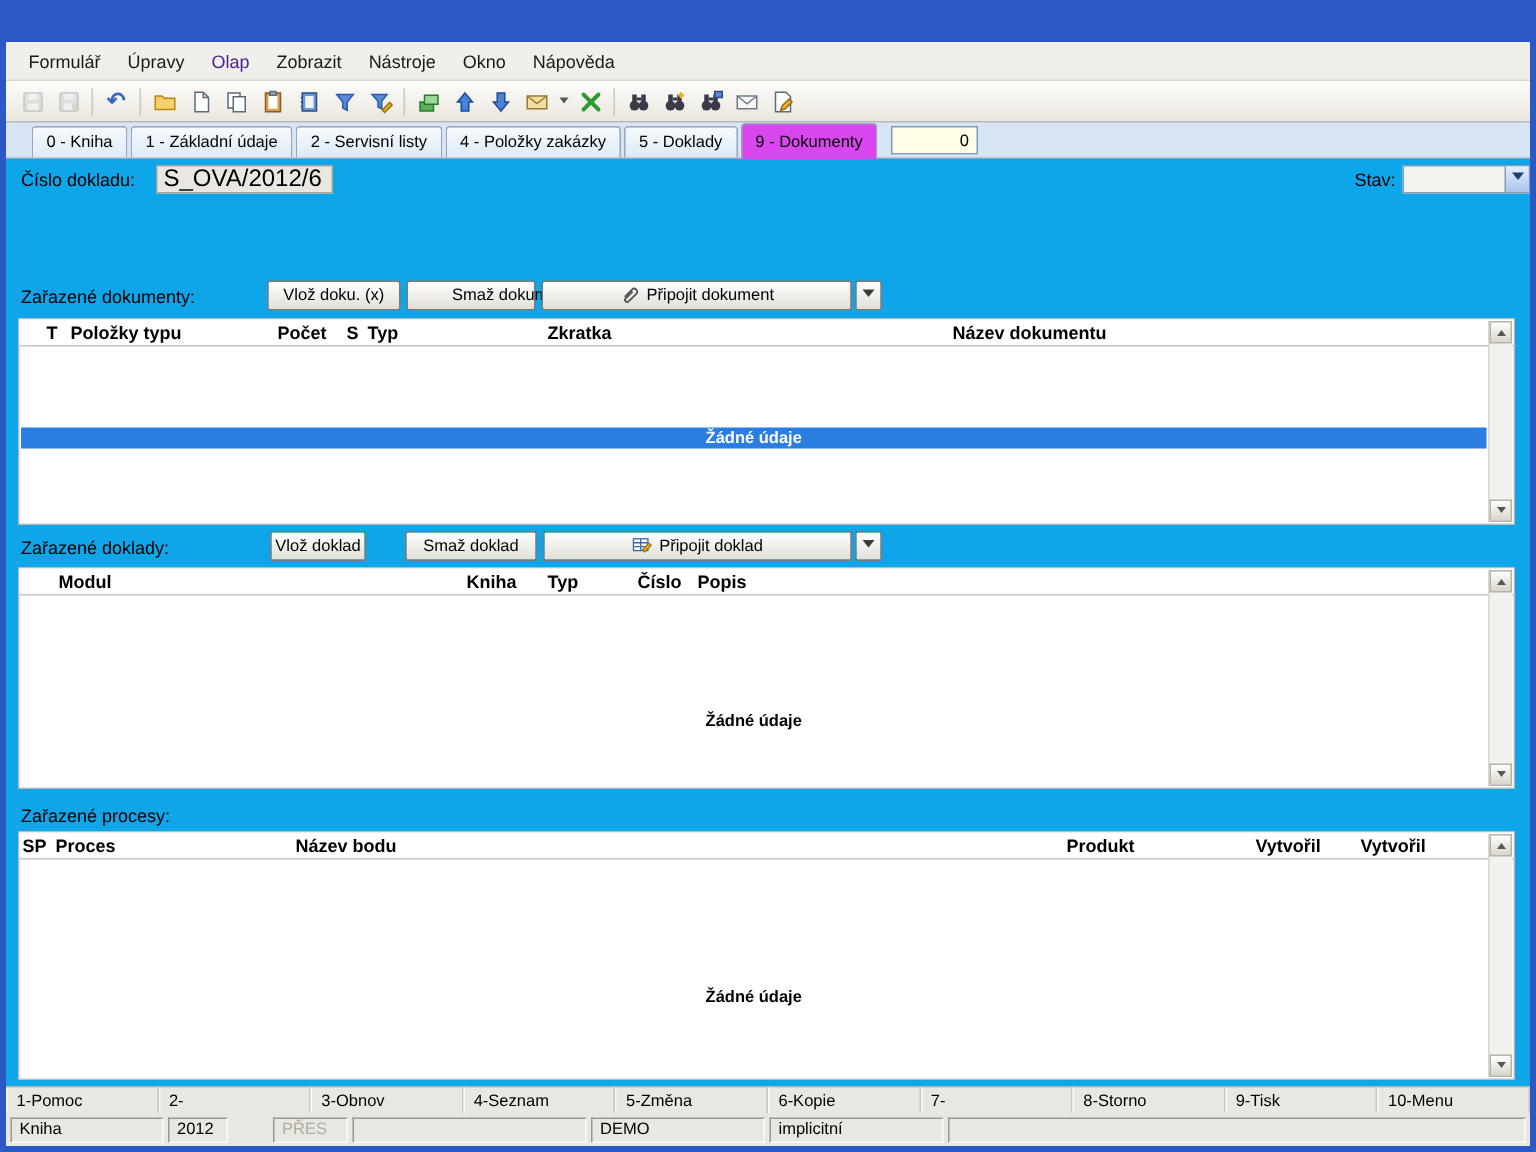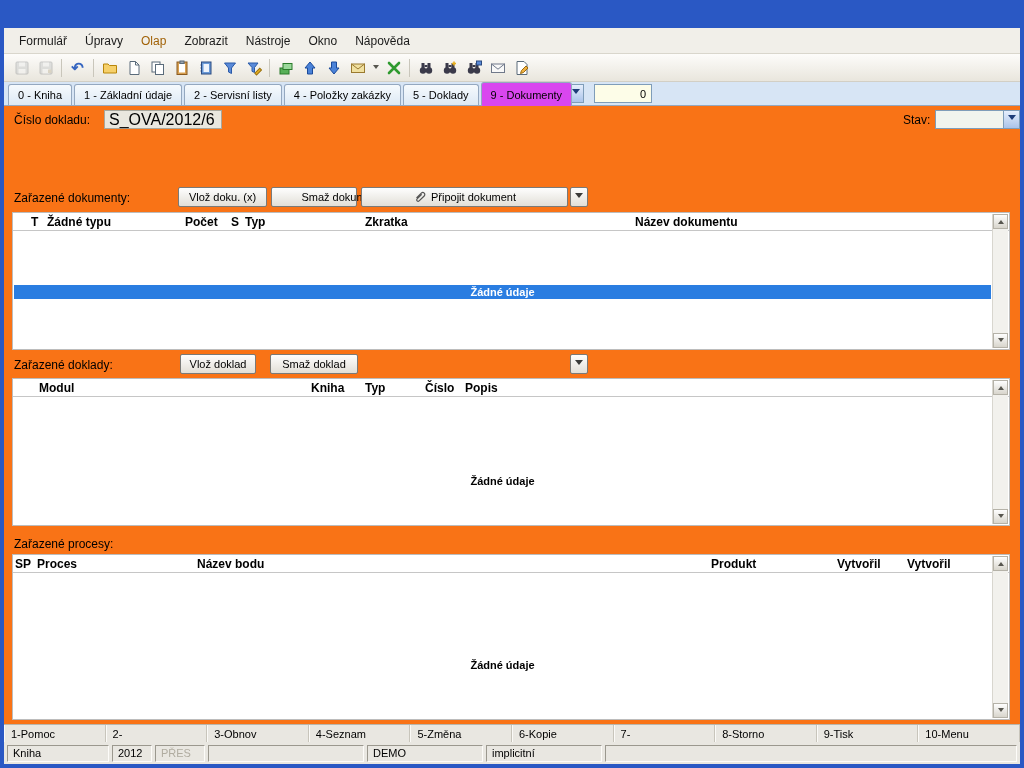--- a/index.html
+++ b/index.html
@@ -23,50 +23,50 @@
     background:linear-gradient(#f0a088,#d6604a 45%,#b83a20); }
   .glyph-min { width:9px; height:3px; background:#333; margin-top:8px; }
   .glyph-max { width:9px; height:8px; border:2px solid #333; }
   .glyph-x { color:#fff; font-size:12px; font-weight:bold; line-height:12px; }
 
   
   .menubar { position:absolute; left:4px; right:4px; top:28px; height:26px;
     background:#f1efe9; border-bottom:1px solid #d9d6cc;
     display:flex; align-items:center; font-size:12px; padding-left:6px; color:#1a1a1a; }
   .menu-item { padding:4px 9px; }
-  .menu-item.disabled { color:#a16207; }
+  .menu-item.disabled { color:#4c1d95; }
 
   
   .toolbar { position:absolute; left:4px; right:4px; top:54px; height:28px;
     background:linear-gradient(#fdfcfa,#e9e6dd); border-bottom:1px solid #d2cfc5;
     display:flex; align-items:center; padding-left:6px; gap:1px; }
   .tbtn { width:23px; height:22px; display:flex; align-items:center; justify-content:center;
     border:1px solid transparent; border-radius:2px; }
   .tbtn svg { width:16px; height:16px; }
   .tbtn.disabled { opacity:.42; filter:grayscale(.8); }
   .tsep { width:1px; height:18px; background:#c9c6bb; margin:0 3px; }
   .glyph-undo { font-size:15px; font-weight:bold; color:#3565c0; line-height:16px; }
   .mini-drop { width:11px; height:22px; display:flex; align-items:center; justify-content:center; }
 
   
   .tabbar { position:absolute; left:4px; right:4px; top:82px; height:24px;
     background:#d7e5f5; border-bottom:1px solid #94a8c0;
-    display:flex; align-items:flex-end; padding-left:4px; }
+    display:flex; align-items:flex-end; padding-left:17px; }
   .tab { height:21px; display:flex; align-items:center; padding:0 9px; font-size:11px;
     background:linear-gradient(#f6fafd,#dde9f5); border:1px solid #94a8c0; border-bottom:none;
     border-radius:3px 3px 0 0; margin-right:2px; position:relative; white-space:nowrap; }
   .tab.active { height:24px; background:#d946ef; z-index:2; margin-bottom:-1px; }
   .tab-combo { left:514px; top:2px; width:66px; }
   .tab-count { position:absolute; left:590px; top:2px; width:58px; height:19px;
     background:#fdfde8; border:1px solid #7f9db9; font-size:11px;
     display:flex; align-items:center; justify-content:flex-end; padding:0 5px; }
 
   
   .content { position:absolute; left:4px; right:4px; top:106px; height:618px;
-    background:#f97316; font-size:12px; color:#000; }
+    background:#0ea5e9; font-size:12px; color:#000; }
   .lbl { position:absolute; white-space:nowrap; }
 
   .field { position:absolute; height:19px; border:1px solid #a9a79c; background:#e9e7df;
     font-size:16px; display:flex; align-items:center; padding:0 4px; }
 
   .combo { position:absolute; height:19px; border:1px solid #7f9db9; background:#fff; display:flex; }
   .combo .val { flex:1; font-size:11px; padding:2px 3px; overflow:hidden; }
   .combo .arrow { width:16px; background:linear-gradient(#e6eefc,#aac4ea);
     border-left:1px solid #7f9db9; display:flex; align-items:center; justify-content:center; }
   .combo.yellow { background:#fdfde8; }
@@ -311,21 +311,21 @@
         </svg>
       <span>Připojit dokument</span>
     </div>
     <div class="btn dropbtn" style="left:566px; top:81px;">
       <span class="tri-dn" style="margin-top:0;"></span>
     </div>
 
     <div class="grid" style="left:8px; top:106px; width:998px; height:138px;">
       <div class="thead">
         <span style="left:18px;">T</span>
-        <span style="left:34px;">Žádné typu</span>
+        <span style="left:34px;">Položky typu</span>
         <span style="left:172px;">Počet</span>
         <span style="left:218px;">S</span>
         <span style="left:232px;">Typ</span>
         <span style="left:352px;">Zkratka</span>
         <span style="left:622px;">Název dokumentu</span>
       </div>
       <div class="tbody">
         <div class="sel-row" style="top:54px;">
           <span>Žádné údaje</span>
         </div>
@@ -334,25 +334,35 @@
         <div class="sbtn up">
             <span class="tri-up-s"></span>
           </div>
         <div class="sbtn down">
             <span class="tri-dn-s"></span>
           </div>
       </div>
     </div>
 
     <span class="lbl" style="left:10px; top:252px;">Zařazené doklady:</span>
-    <div class="btn" style="left:176px; top:248px; width:76px;">
+    <div class="btn" style="left:176px; top:248px; width:64px;">
       <span>Vlož doklad</span>
     </div>
     <div class="btn" style="left:266px; top:248px; width:88px;">
       <span>Smaž doklad</span>
+    </div>
+    <div class="btn" style="left:358px; top:248px; width:206px;">
+      <svg viewBox="0 0 16 16">
+          <rect x="1.5" y="2.5" width="11" height="9" fill="#fff" stroke="#3a6aaa"></rect>
+          <line x1="1.5" y1="5.5" x2="12.5" y2="5.5" stroke="#3a6aaa"></line>
+          <line x1="1.5" y1="8.5" x2="12.5" y2="8.5" stroke="#3a6aaa"></line>
+          <line x1="7" y1="2.5" x2="7" y2="11.5" stroke="#3a6aaa"></line>
+          <rect x="8" y="8" width="7" height="2.4" fill="#e8b020" stroke="#9a7210" transform="rotate(-45 11.5 9)"></rect>
+        </svg>
+      <span>Připojit doklad</span>
     </div>
     <div class="btn dropbtn" style="left:566px; top:248px;">
       <span class="tri-dn" style="margin-top:0;"></span>
     </div>
 
     <div class="grid" style="left:8px; top:272px; width:998px; height:148px;">
       <div class="thead">
         <span style="left:26px;">Modul</span>
         <span style="left:298px;">Kniha</span>
         <span style="left:352px;">Typ</span>
@@ -407,20 +417,20 @@
     <span class="fkey">6-Kopie</span>
     <span class="fkey">7-</span>
     <span class="fkey">8-Storno</span>
     <span class="fkey">9-Tisk</span>
     <span class="fkey">10-Menu</span>
   </div>
 
   <div class="statusbar">
     <span class="scell" style="width:102px;">Kniha</span>
     <span class="scell" style="width:40px;">2012</span>
-    <span class="scell muted" style="width:50px;">PŘES</span>
+    <span class="scell muted" style="width:50px;margin-left:27px;">PŘES</span>
     <span class="scell" style="width:156px;"></span>
     <span class="scell" style="width:116px;">DEMO</span>
     <span class="scell" style="width:116px;">implicitní</span>
     <span class="scell" style="flex:1;"></span>
   </div>
 
 </div>
 
 </body></html>

